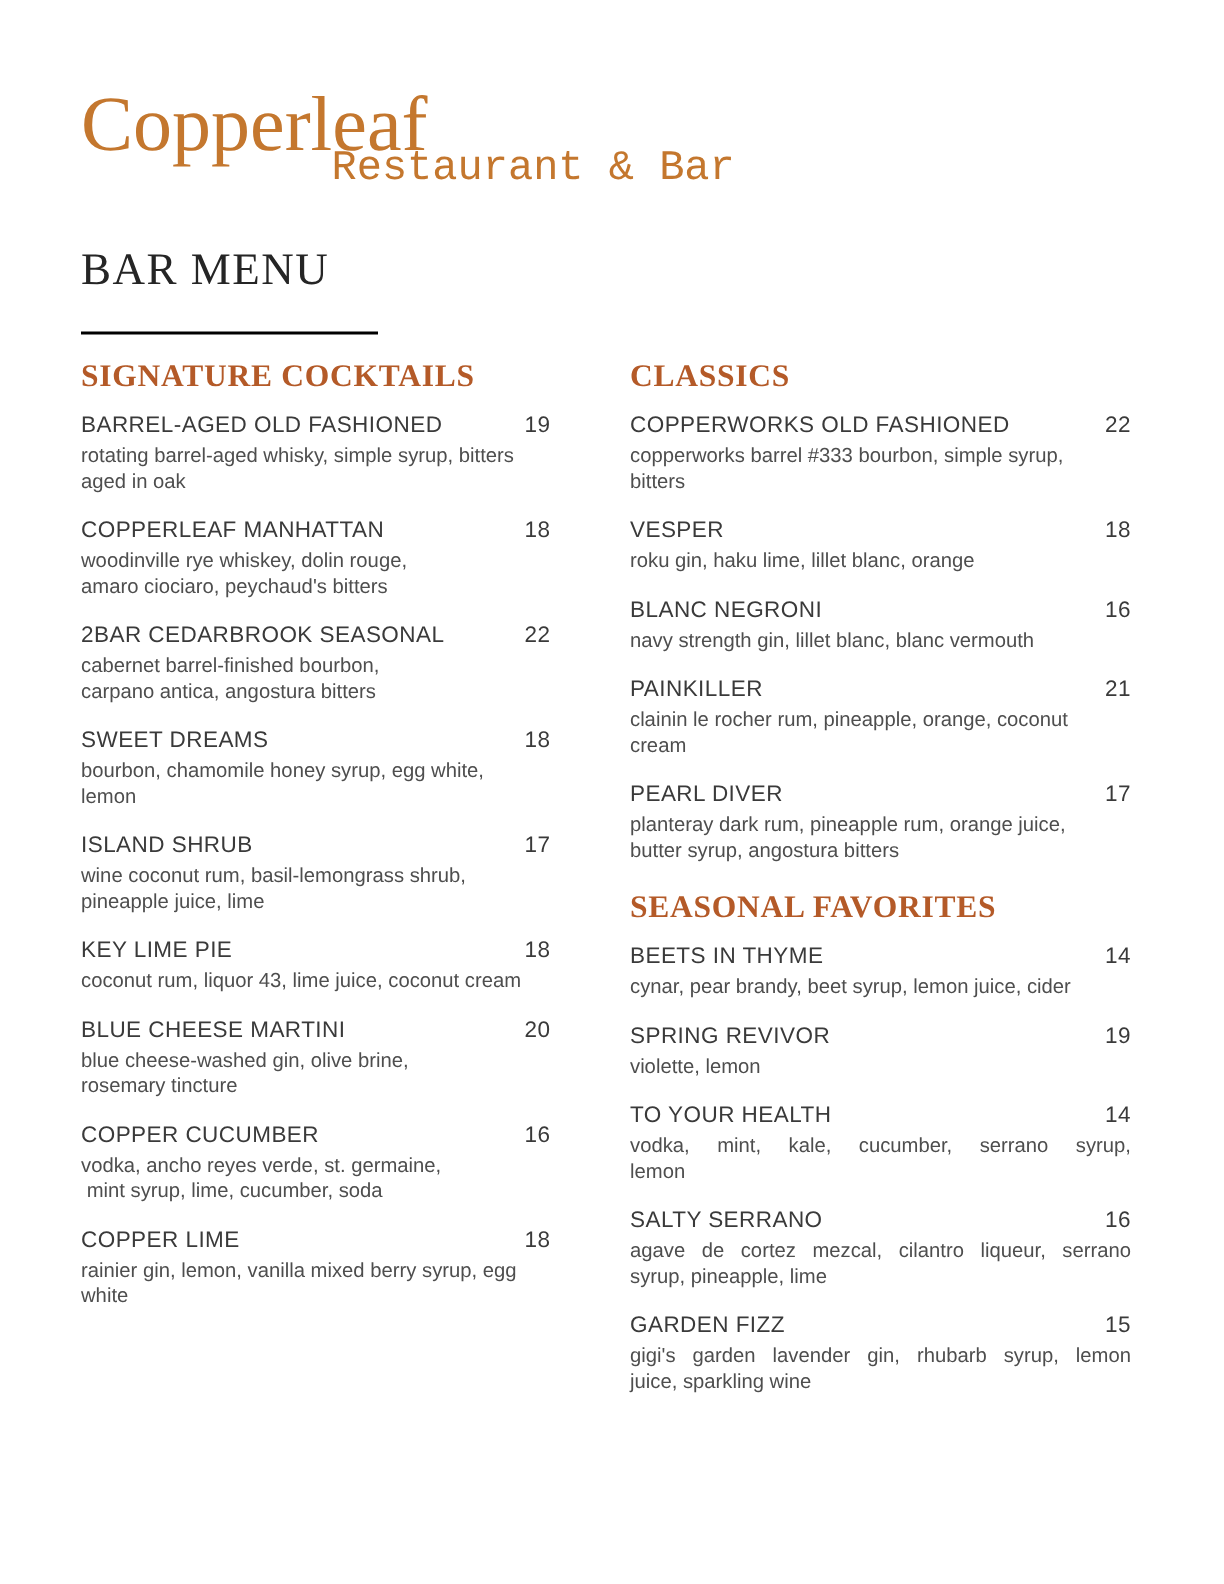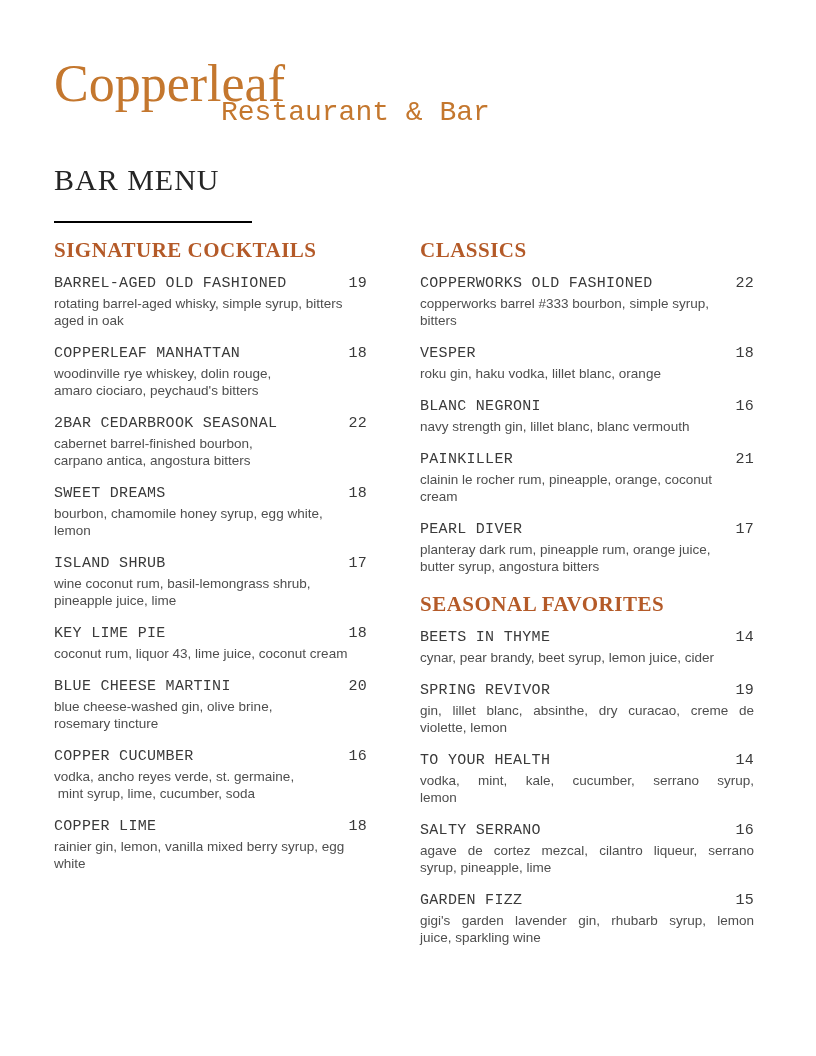--- a/index.html
+++ b/index.html
@@ -68,21 +68,21 @@
     letter-spacing: 0.5px;
     color: var(--accent);
     margin-bottom: 12px;
   }
   
   .menu-item { margin-bottom: 16px; }
   .item-row {
     display: flex;
     justify-content: space-between;
     align-items: baseline;
-    font-family: Liberation Mono, monospace;
+    font-family: Liberation Sans, sans-serif;
     font-size: 15px;
     line-height: 18px;
     letter-spacing: 0.3px;
     color: var(--name-color);
   }
   .item-price { padding-left: 8px; }
   .item-desc {
     font-size: 13.5px;
     line-height: 17px;
     color: var(--desc-color);
@@ -193,21 +193,21 @@
                 <span class="item-price">22</span>
               </div>
               <div class="item-desc">copperworks barrel #333 bourbon, simple syrup,
 bitters</div>
             </div>
             <div class="menu-item">
               <div class="item-row">
                 <span class="item-name">VESPER</span>
                 <span class="item-price">18</span>
               </div>
-              <div class="item-desc">roku gin, haku vodka, lillet blanc, orange</div>
+              <div class="item-desc">roku gin, haku lime, lillet blanc, orange</div>
             </div>
             <div class="menu-item">
               <div class="item-row">
                 <span class="item-name">BLANC NEGRONI</span>
                 <span class="item-price">16</span>
               </div>
               <div class="item-desc">navy strength gin, lillet blanc, blanc vermouth</div>
             </div>
             <div class="menu-item">
               <div class="item-row">
@@ -234,21 +234,20 @@
                 <span class="item-price">14</span>
               </div>
               <div class="item-desc">cynar, pear brandy, beet syrup, lemon juice, cider</div>
             </div>
             <div class="menu-item">
               <div class="item-row">
                 <span class="item-name">SPRING REVIVOR</span>
                 <span class="item-price">19</span>
               </div>
               <div class="item-desc justify">
-                <div class="jline stretch">gin, lillet blanc, absinthe, dry curacao, creme de</div>
                 <div class="jline">violette, lemon</div>
               </div>
             </div>
             <div class="menu-item">
               <div class="item-row">
                 <span class="item-name">TO YOUR HEALTH</span>
                 <span class="item-price">14</span>
               </div>
               <div class="item-desc justify">
                 <div class="jline stretch">vodka, mint, kale, cucumber, serrano syrup,</div>

